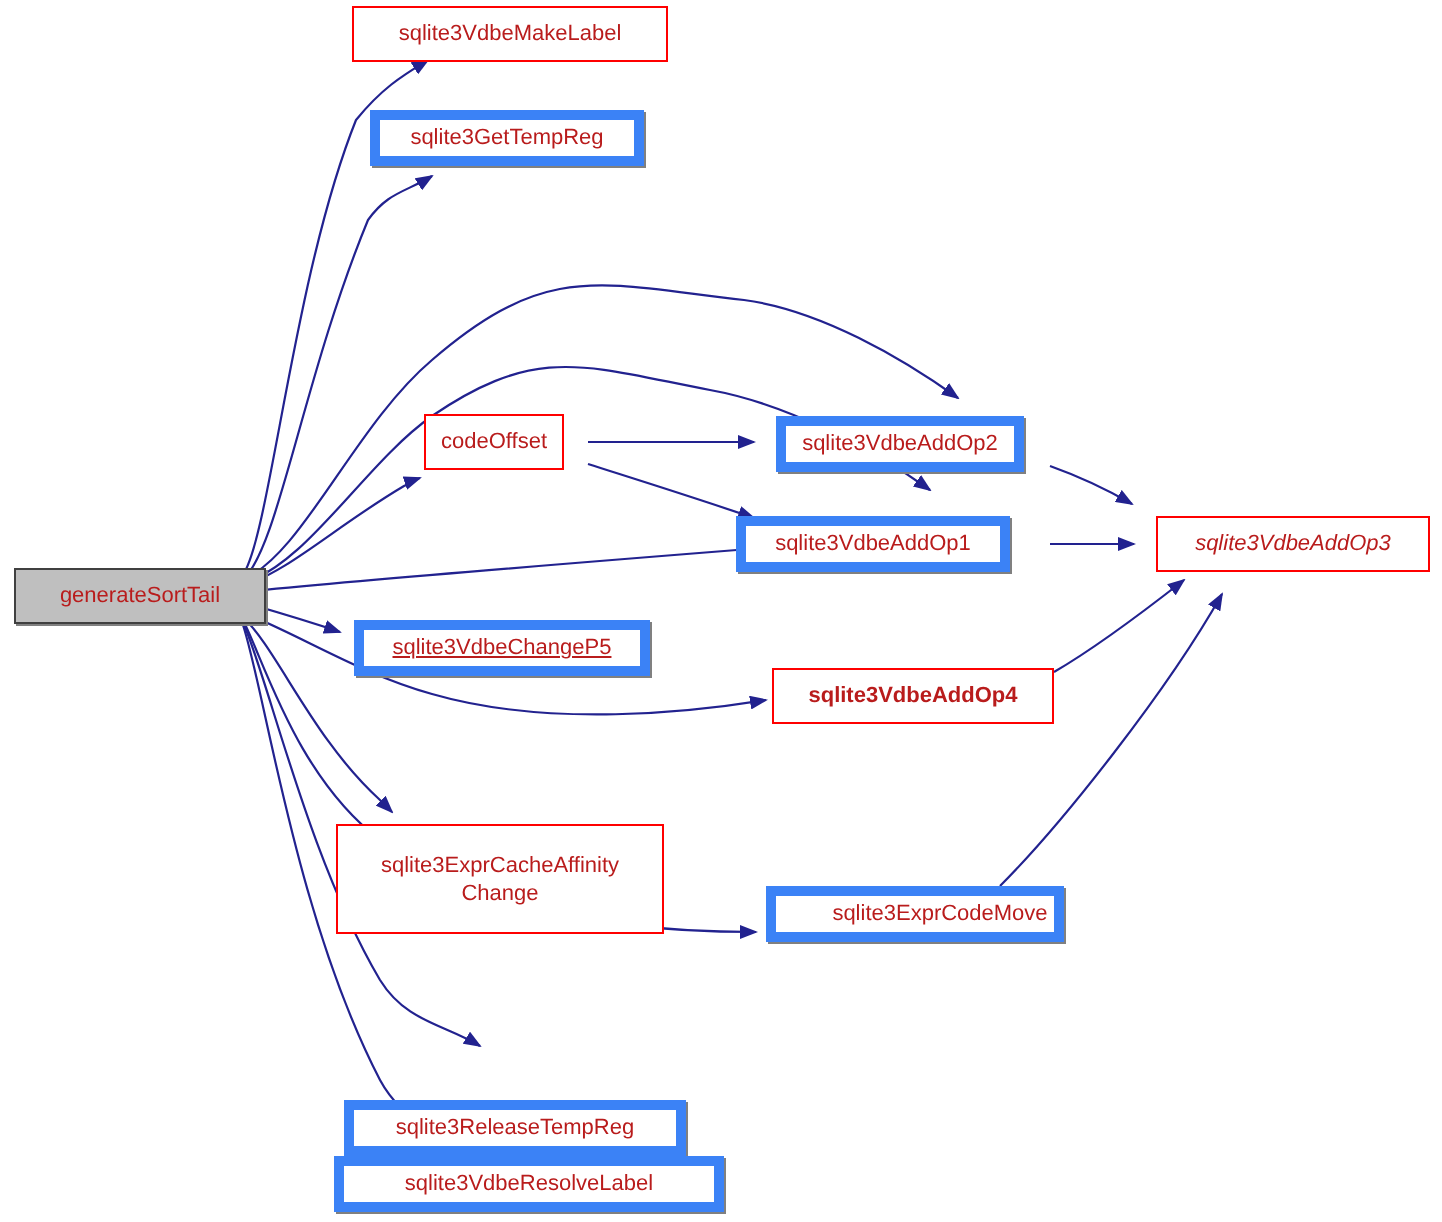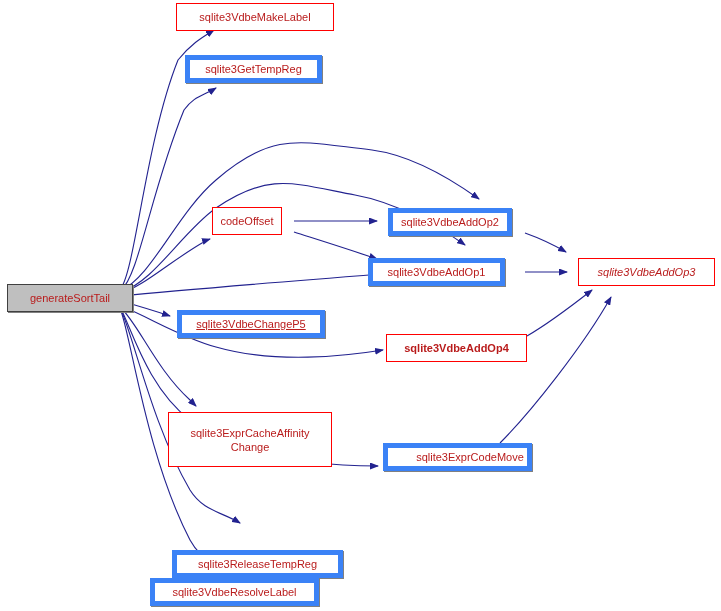--- a/index.html
+++ b/index.html
@@ -97,16 +97,16 @@
       <div class="node red" style="left: 212px; top: 207px; width: 70px; height: 28px;"><span>codeOffset</span></div>
       <div class="node black" style="left: 388px; top: 208px; width: 124px; height: 28px;"><span>sqlite3VdbeAddOp2</span></div>
       <div class="node black" style="left: 368px; top: 258px; width: 137px; height: 28px;"><span>sqlite3VdbeAddOp1</span></div>
       <div class="node red" style="left: 578px; top: 258px; width: 137px; height: 28px; font-style: italic;"><span>sqlite3VdbeAddOp3</span></div>
       <div class="node black" style="left: 177px; top: 310px; width: 148px; height: 28px; text-decoration: underline;"><span>sqlite3VdbeChangeP5</span></div>
       <div class="node red" style="left: 386px; top: 334px; width: 141px; height: 28px; font-weight: bold;"><span>sqlite3VdbeAddOp4</span></div>
       <div class="node red" style="left: 168px; top: 412px; width: 164px; height: 55px;"><span>sqlite3ExprCacheAffinity
 Change</span></div>
       <div class="node black" style="left: 383px; top: 443px; width: 149px; height: 28px; padding-left: 25px;"><span>sqlite3ExprCodeMove</span></div>
       <div class="node black" style="left: 172px; top: 529px; width: 171px; height: 28px; margin-top: 21px;"><span>sqlite3ReleaseTempReg</span></div>
-      <div class="node black" style="left: 150px; top: 578px; width: 169px; height: 28px;"><span>sqlite3VdbeResolveLabel</span></div>
+      <div class="node black" style="left: 167px; top: 578px; width: 195px; height: 28px;"><span>sqlite3VdbeResolveLabel</span></div>
     </div>
 
 </div>
 
 </body></html>

